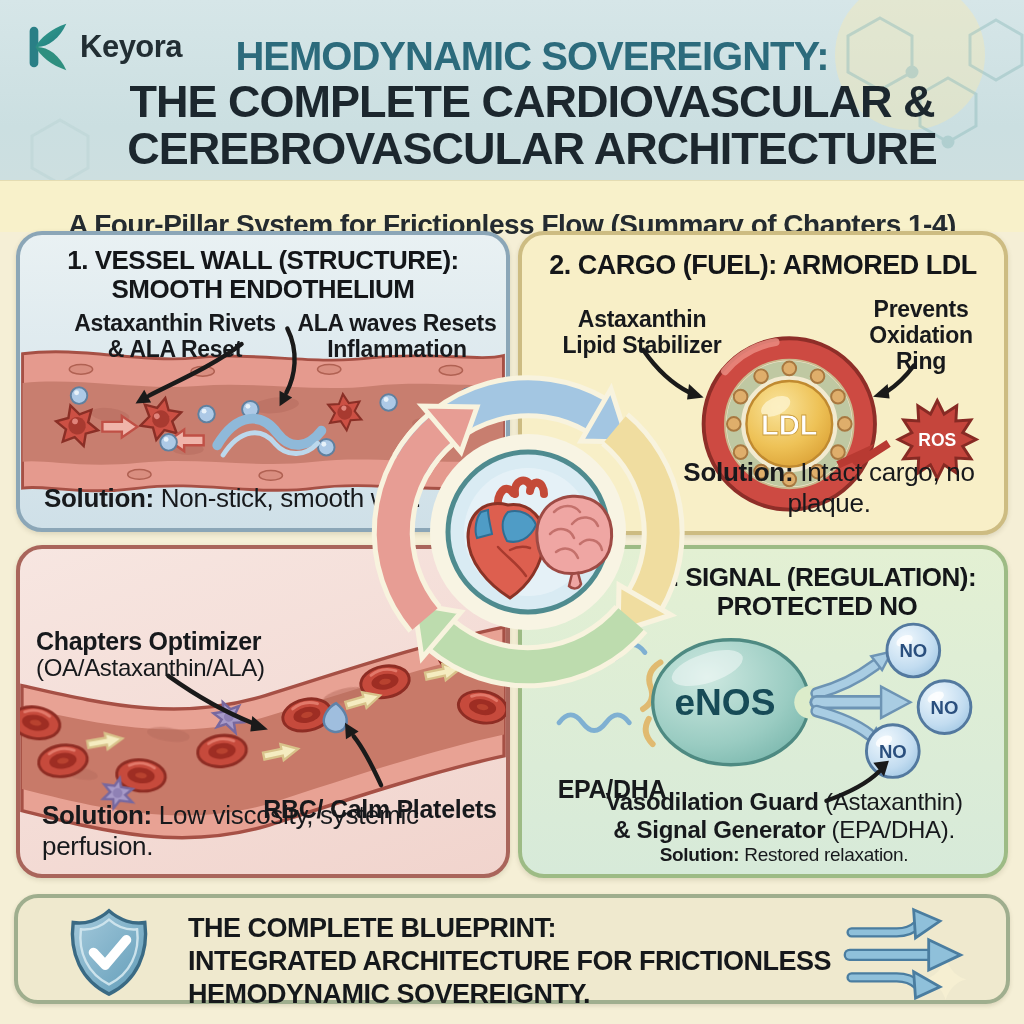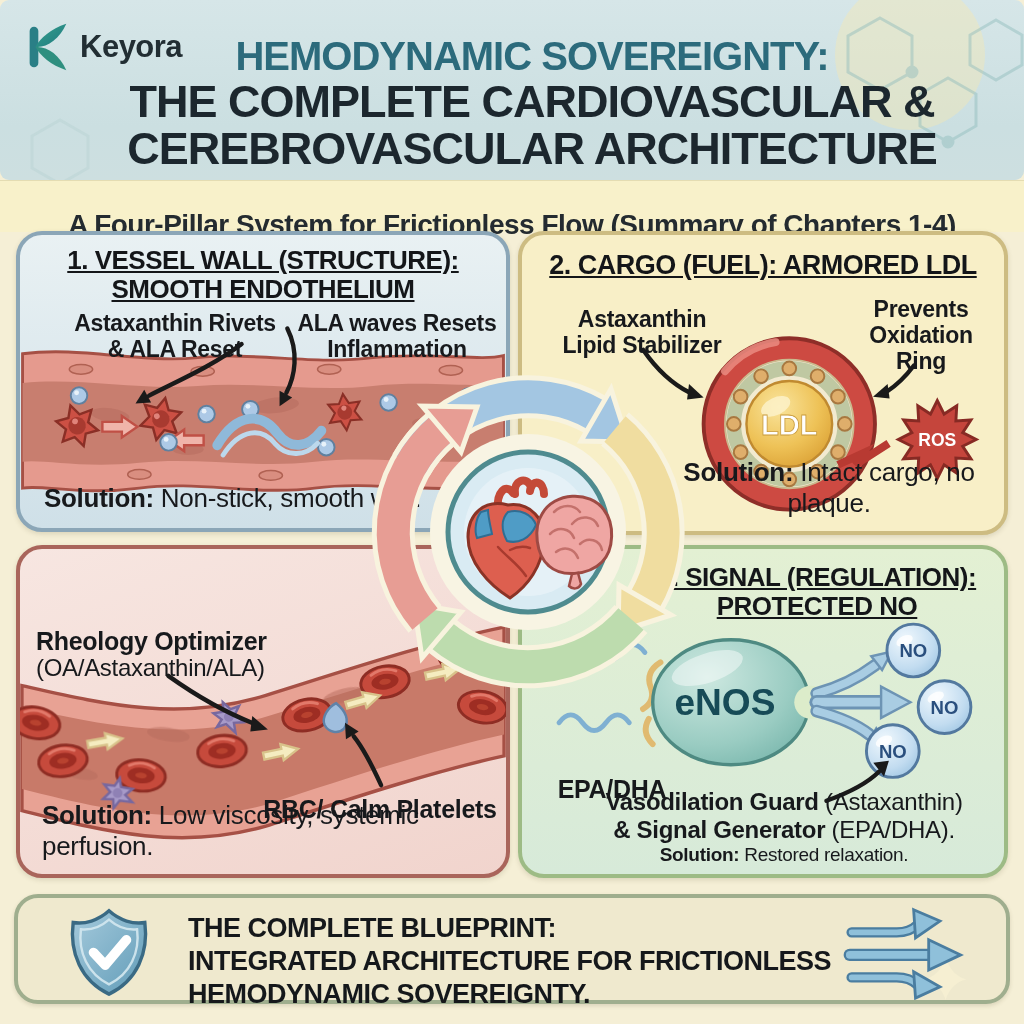--- a/index.html
+++ b/index.html
@@ -4,37 +4,37 @@
 <style>
   * { margin:0; padding:0; box-sizing:border-box; }
   body { background:#888; }
   .page {
     position:relative; width:1024px; height:1024px; overflow:hidden;
     background:#f5efd6; font-family:"Liberation Sans", sans-serif; color:#17191c;
   }
   .abs { position:absolute; }
   
   .header { left:0; top:0; width:1024px; height:180px;
-    background:linear-gradient(180deg,#d6e6e8 0%, #cbdfe1 70%, #cddfe0 100%);border-radius:9px; }
+    background:linear-gradient(180deg,#d6e6e8 0%, #cbdfe1 70%, #cddfe0 100%); }
   .logo { left:20px; top:20px; display:flex; align-items:center; gap:6px; }
   .brand-name { font-size:31px; font-weight:700; color:#222e33; letter-spacing:-0.5px; }
   .titles { left:60px; right:20px; top:34px; text-align:center; }
   .title-teal { font-size:40px; font-weight:700; color:#2c6b7c; letter-spacing:-1px; }
   .title-dark { font-size:45px; font-weight:700; color:#1c272e; letter-spacing:-1px; line-height:1.04; }
   .subtitle-band { left:0; top:180px; width:1024px; height:52px; background:#f8f1ca;
     display:flex; align-items:center; justify-content:center;
     border-top:1px solid #e4dcb2; }
   .subtitle { font-size:28px; font-weight:600; color:#242b30; letter-spacing:-0.5px;margin-top:36px; }
   
   .panel { border-radius:26px; overflow:hidden; box-shadow:0 2px 5px rgba(70,60,30,.15); }
   .panel-1 { left:16px; top:231px; width:494px; height:301px; background:linear-gradient(180deg,#e9f1f3,#cfe0e8); border:4px solid #8ba6b7; }
   .panel-2 { left:518px; top:231px; width:490px; height:304px; background:#f8efc7; border:4px solid #cdbc82; }
   .panel-4 { left:16px; top:545px; width:494px; height:333px; background:linear-gradient(160deg,#f7e6e1,#f1d4cd); border:4px solid #a9655b; }
   .panel-3 { left:518px; top:545px; width:490px; height:333px; background:linear-gradient(180deg,#e3f0d3,#d7ead9); border:4px solid #9dbb85; }
-  .p-title { width:100%; text-align:center; font-size:26px; font-weight:700; line-height:1.1; color:#141619; letter-spacing:-0.5px; z-index:3;text-decoration:underline; }
+  .p-title { width:100%; text-align:center; font-size:26px; font-weight:700; line-height:1.1; color:#141619; letter-spacing:-0.5px; z-index:3; }
   .p-label { font-size:23px; font-weight:700; line-height:1.12; text-align:center; color:#17191c; z-index:3; letter-spacing:-0.3px; }
   .solution { font-size:26px; z-index:3; letter-spacing:-0.3px; }
   .solution b { font-weight:700; }
   .art { left:0; top:0; width:100%; height:100%; z-index:1; }
   
   .footer { left:14px; top:894px; width:996px; height:110px; background:#efe9ce;
     border:4px solid #9fae8e; border-radius:24px; box-shadow:0 2px 4px rgba(70,60,30,.15); }
   .footer-text { left:170px; right:160px; top:14px; text-align:left;
     font-size:27px; font-weight:700; color:#15181b; line-height:1.22; letter-spacing:-0.5px; }
   .center-cycle { left:358px; top:362px; width:340px; height:340px; z-index:6; }
@@ -257,21 +257,21 @@
       <use href="#flowA" transform="translate(330,152) rotate(-16) scale(1.2)"></use>
       <use href="#flowA" transform="translate(412,122) rotate(-12) scale(1.2)"></use>
       <g stroke="#1a1a1a" stroke-width="4.5" fill="none" stroke-linecap="round">
         <path d="M150,130 C185,155 215,170 238,179"></path>
         <path d="M368,242 C358,220 348,202 340,192"></path>
       </g>
       <polygon points="252,185 236,171 234,187" fill="#1a1a1a"></polygon>
       <polygon points="331,178 345,187 332,195" fill="#1a1a1a"></polygon>
     </svg>
     <div class="abs p-label" style="left:16px;top:78px;text-align:left">
-      <div style="font-size:25px">Rheology Optimizer</div>
+      <div style="font-size:25px">Chapters Optimizer</div>
       <div style="font-weight:400;font-size:24px">(OA/Astaxanthin/ALA)</div>
     </div>
     <div class="abs p-label" style="left:230px;top:246px;width:260px;font-size:25px">RBC/ Calm Platelets</div>
     <div class="abs solution" style="left:22px;bottom:12px">
       <b>Solution:</b><span> Low viscosity, systemic perfusion.</span>
     </div>
   </div>
 
   <div class="abs panel panel-3">
     <svg class="abs art" viewBox="0 0 490 333">

